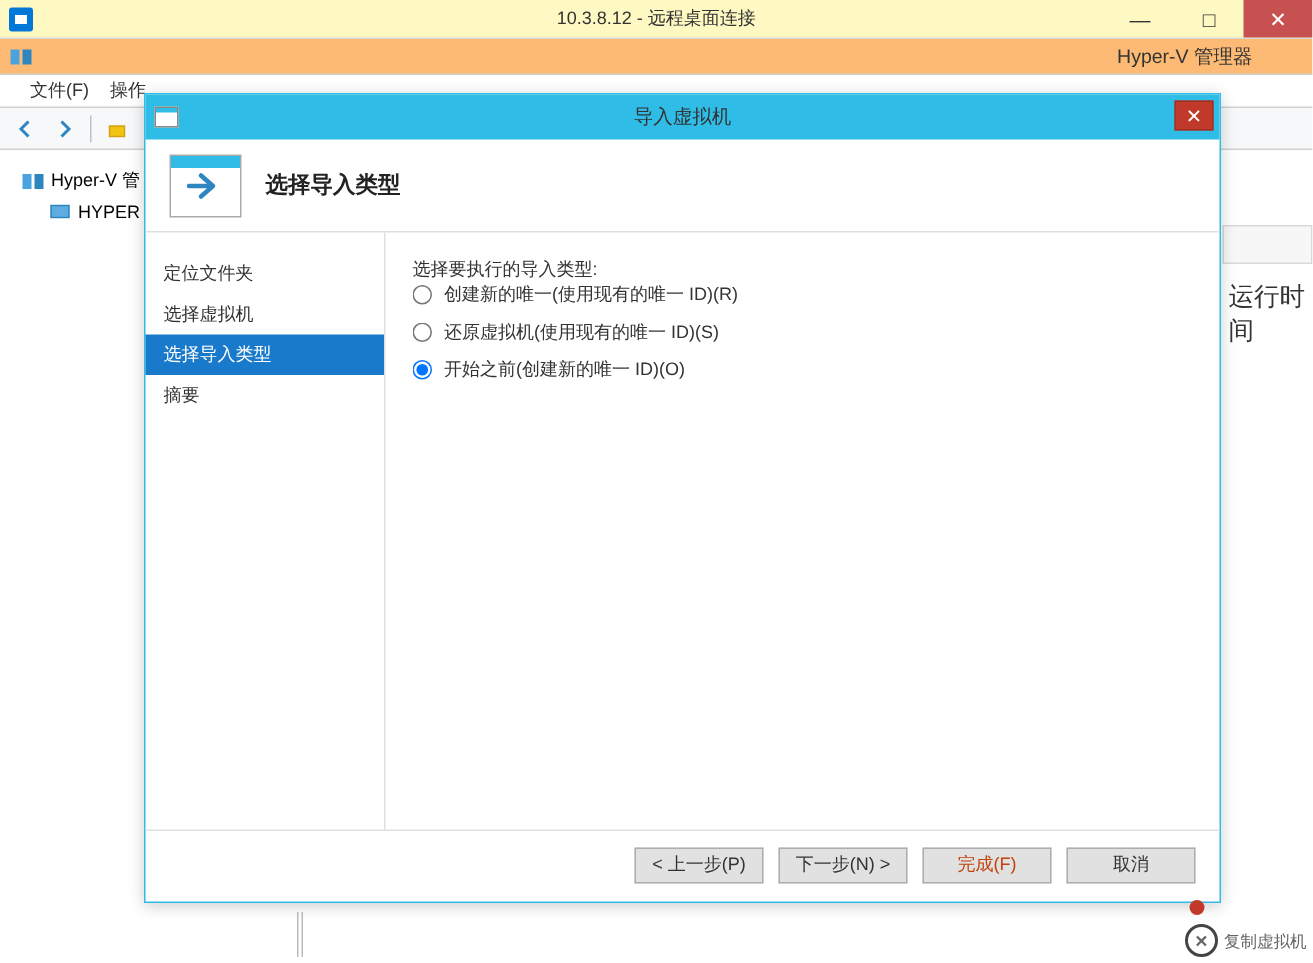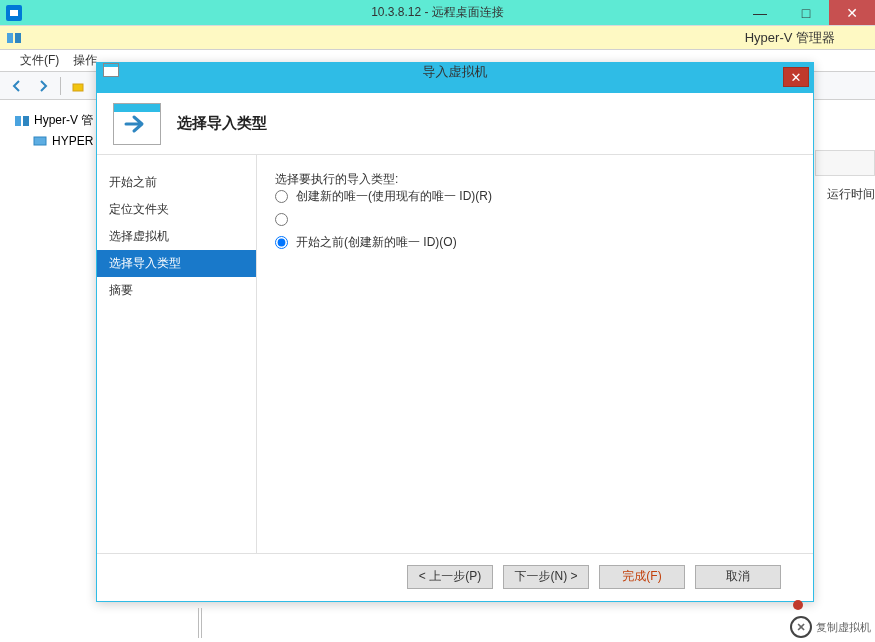--- a/index.html
+++ b/index.html
@@ -1,28 +1,28 @@
 <!DOCTYPE html>
 <html><head>
   <meta charset="utf-8">
   <style>
     * { margin: 0; padding: 0; box-sizing: border-box; font-family: "Microsoft YaHei", "Segoe UI", Tahoma, sans-serif; }
     body { background: #fff; width: 875px; height: 642px; overflow: hidden; position: relative; }
 
     
-    .rdp-titlebar { height: 26px; background: #5eead4; display: flex; align-items: center; position: relative; border-bottom: 1px solid #d9d9d9; }
+    .rdp-titlebar { height: 26px; background: #fef9c3; display: flex; align-items: center; position: relative; border-bottom: 1px solid #d9d9d9; }
     .rdp-icon { width: 16px; height: 16px; margin-left: 6px; background: #0078d7; border-radius: 2px; position: relative; }
     .rdp-icon::after { content: ""; position: absolute; width: 8px; height: 6px; background: #fff; left: 4px; top: 5px; }
     .rdp-title { position: absolute; left: 50%; transform: translateX(-50%); font-size: 12px; color: #333; }
     .rdp-controls { position: absolute; right: 0; top: 0; display: flex; height: 100%; }
     .rdp-ctl { width: 46px; height: 100%; display: flex; align-items: center; justify-content: center; font-size: 14px; color: #333; }
     .rdp-ctl.close { background: #c75050; color: #fff; }
 
     
-    .hv-strip { height: 24px; background: #fef9c3; display: flex; align-items: center; position: relative; border-bottom: 1px solid #d0d0d0; }
+    .hv-strip { height: 24px; background: #fdba74; display: flex; align-items: center; position: relative; border-bottom: 1px solid #d0d0d0; }
     .hv-strip-icon { margin-left: 6px; width: 16px; height: 16px; display: inline-flex; }
     .hv-strip-title { position: absolute; right: 40px; font-size: 13px; color: #333; }
 
     
     .menubar { height: 22px; display: flex; align-items: center; padding: 0 20px; font-size: 12px; color: #333; border-bottom: 1px solid #d0d0d0; }
     .menubar span { margin-right: 14px; }
 
     
     .toolbar { height: 28px; background: #f7f8fa; border-bottom: 1px solid #d0d0d0; display: flex; align-items: center; padding: 0 6px; gap: 4px; }
     .tb-btn { width: 22px; height: 22px; display: flex; align-items: center; justify-content: center; border: 1px solid transparent; }
@@ -33,21 +33,21 @@
     .tree-item { display: flex; align-items: center; gap: 4px; padding: 2px 0; }
     .tree-child { margin-left: 18px; }
     .tree-icon { width: 16px; height: 16px; display: inline-block; }
 
     
     .right-edge { position: absolute; right: 0; top: 150px; width: 60px; font-size: 12px; color: #333; }
     .right-block { height: 26px; border: 1px solid #d9d9d9; background: #f7f7f7; margin-bottom: 6px; display: flex; align-items: center; padding-left: 4px; }
 
     
     .dialog { position: absolute; left: 96px; top: 62px; width: 718px; height: 540px; border: 1px solid #2fbce6; background: #fff; box-shadow: 0 2px 10px rgba(0,0,0,0.2); }
-    .dlg-titlebar { height: 30px; background: #2fbce6; display: flex; position: relative; }
+    .dlg-titlebar { height: 30px; background: #2fbce6; display: flex; align-items: center; position: relative; }
     .dlg-title { position: absolute; left: 50%; transform: translateX(-50%); font-size: 13px; color: #333; }
     .dlg-icon-sm { width: 16px; height: 14px; margin-left: 6px; background: #fff; border: 1px solid #888; position: relative; }
     .dlg-icon-sm::before { content: ""; position: absolute; top: 0; left: 0; right: 0; height: 3px; background: #2fbce6; }
     .dlg-close { position: absolute; right: 4px; top: 4px; width: 26px; height: 20px; background: #c0392b; color: #fff; display: flex; align-items: center; justify-content: center; font-size: 13px; border: 1px solid #a03023; }
 
     .dlg-header { height: 62px; display: flex; align-items: center; padding: 0 16px; border-bottom: 1px solid #e0e0e0; gap: 16px; }
     .dlg-big-icon { width: 48px; height: 42px; border: 1px solid #aaa; background: #fff; position: relative; display: flex; align-items: center; justify-content: center; }
     .dlg-big-icon::before { content: ""; position: absolute; top: 0; left: 0; right: 0; height: 8px; background: #2fbce6; }
     .dlg-big-icon svg { position: relative; z-index: 1; }
     .dlg-heading { font-size: 15px; font-weight: bold; color: #222; }
@@ -55,21 +55,21 @@
     .dlg-body { display: flex; height: 398px; }
     .dlg-nav { width: 160px; border-right: 1px solid #e0e0e0; padding: 14px 0; }
     .dlg-nav-item { font-size: 12px; color: #333; padding: 5px 12px; }
     .dlg-nav-item.active { background: #1979ca; color: #fff; }
 
     .dlg-content { flex: 1; padding: 16px 18px; }
     .prompt { font-size: 12px; color: #333; }
     .radio-row { display: flex; align-items: center; gap: 8px; font-size: 12px; color: #333; margin-bottom: 8px; }
     .radio-row input { margin: 0; }
 
-    .dlg-footer { height: 46px; display: flex; align-items: center; justify-content: flex-end; padding: 0 32px; gap: 10px; border-top: 1px solid #e0e0e0; }
+    .dlg-footer { height: 46px; display: flex; align-items: center; justify-content: flex-end; padding: 0 16px; gap: 10px; border-top: 1px solid #e0e0e0; }
     .dlg-btn { min-width: 86px; height: 24px; border: 1px solid #adadad; background: #e1e1e1; font-size: 12px; color: #333; display: flex; align-items: center; justify-content: center; padding: 0 8px; }
     .dlg-btn:disabled, .dlg-btn.disabled { color: #c2410c; }
 
     
     .watermark { position: absolute; right: 4px; bottom: 4px; display: flex; align-items: center; gap: 4px; font-size: 11px; color: #666; }
     .wm-logo { width: 22px; height: 22px; border: 2px solid #444; border-radius: 50%; display: flex; align-items: center; justify-content: center; font-weight: bold; font-size: 11px; }
     .wm-red { width: 10px; height: 10px; border-radius: 50%; background: #c0392b; position: absolute; right: 72px; bottom: 32px; }
 
     
     .bottom-splitter { position: absolute; left: 198px; bottom: 4px; width: 400px; height: 30px; border-left: 4px double #bbb; padding-left: 30px; font-size: 12px; color: #333; display: flex; align-items: center; }
@@ -138,55 +138,55 @@
     <span class="tree-icon"><svg width="16" height="16">
           <rect x="2" y="4" width="12" height="8" fill="#5dade2" stroke="#2e86c1"></rect>
         </svg></span>
     <span>HYPER</span>
   </div>
 </div>
 
 <div class="right-edge">
   <div class="right-block"></div>
   <div style="height:4px"></div>
-  <div style="font-size:12px; padding-left:4px;text-align:right;">运行时间</div>
+  <div style="font-size:17px; padding-left:4px;">运行时间</div>
 </div>
 
 <div class="dialog">
   <div class="dlg-titlebar">
     <span class="dlg-icon-sm"></span>
     <span class="dlg-title">导入虚拟机</span>
     <div class="dlg-close">✕</div>
   </div>
 
   <div class="dlg-header">
     <div class="dlg-big-icon">
       <svg width="30" height="26">
           <path d="M4 13 L18 13 M12 6 L20 13 L12 20" stroke="#2e86c1" stroke-width="3" fill="none" stroke-linecap="round" stroke-linejoin="round"></path>
         </svg>
     </div>
     <div class="dlg-heading">选择导入类型</div>
   </div>
 
   <div class="dlg-body">
     <div class="dlg-nav">
-      <div class="dlg-nav-item">开始之前</div>
       <div class="dlg-nav-item">定位文件夹</div>
       <div class="dlg-nav-item">选择虚拟机</div>
       <div class="dlg-nav-item active">选择导入类型</div>
       <div class="dlg-nav-item">摘要</div>
     </div>
     <div class="dlg-content">
       <div class="prompt">选择要执行的导入类型:</div>
       <label class="radio-row">
         <input type="radio" name="importtype" style="">
         <span>创建新的唯一(使用现有的唯一 ID)(R)</span>
       </label>
       <label class="radio-row">
         <input type="radio" name="importtype" style="">
+        <span>还原虚拟机(使用现有的唯一 ID)(S)</span>
       </label>
       <label class="radio-row">
         <input type="radio" name="importtype" checked="" style="">
         <span>开始之前(创建新的唯一 ID)(O)</span>
       </label>
     </div>
   </div>
 
   <div class="dlg-footer">
     <button class="dlg-btn">&lt; 上一步(P)</button>

